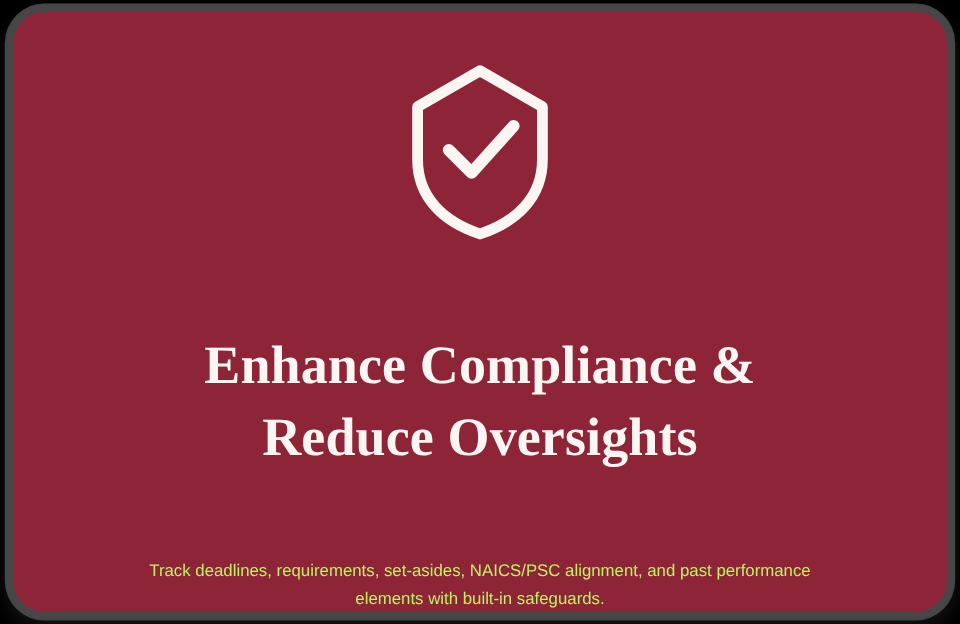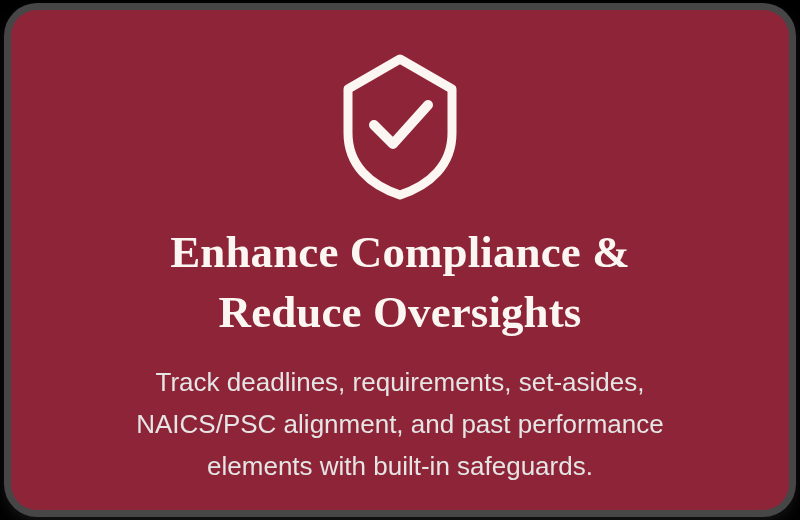--- a/index.html
+++ b/index.html
@@ -32,21 +32,21 @@
     height: 500px;
     background: #8E2437;
     border-radius: 26px;
     box-sizing: border-box;
     box-shadow:
       0 0 0 7px rgba(74, 74, 74, 0.95),
       0 6px 14px 6px rgba(40, 40, 40, 0.55);
     display: flex;
     flex-direction: column;
     align-items: center;
-    justify-content: flex-start;
+    justify-content: space-between;
     overflow: hidden;
   }
 
   .card-icon-wrap {
     margin-top: 43px;
     width: 120px;
     height: 148px;
     display: block;
     line-height: 0;
   }
@@ -68,23 +68,23 @@
     color: #FBF6F2;
     text-align: center;
     max-width: 520px;
   }
 
   .card-body {
     margin: 18px 0 0 0;
     padding: 0 52px;
     font-family: "Liberation Sans", sans-serif;
     font-weight: normal;
-    font-size: 26px;
+    font-size: 14px;
     line-height: 1.63;
-    color: #e5e5e5;
+    color: #bef264;
     text-align: center;
     max-width: 580px;
   }
 </style>
 </head>
 <body>
 
 <div class="stage">
 
   <div class="feature-card">

